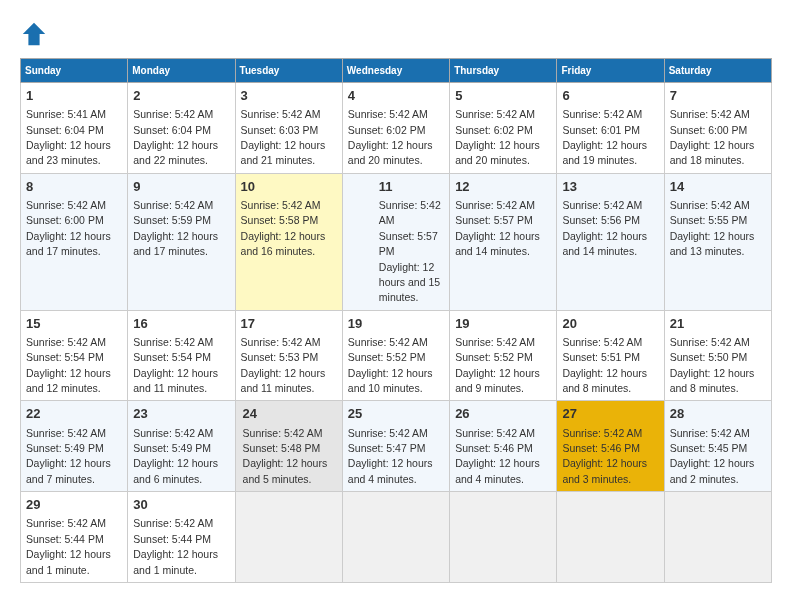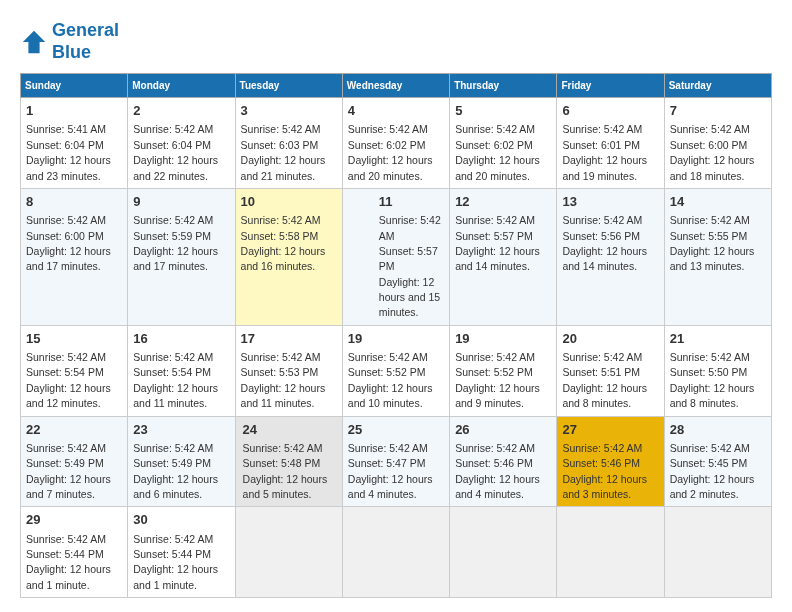--- a/index.html
+++ b/index.html
@@ -95,23 +95,20 @@
     }
   </style>
 </head>
 <body>
 
 <div class="header">
   <div class="logo">
     <svg class="logo-icon" viewBox="0 0 40 40">
       <polygon points="20,4 36,20 28,20 28,36 12,36 12,20 4,20" fill="#1a6faf"></polygon>
     </svg>
-    <div class="logo-text">
-      <span>General</span><br><span style="color:#1a6faf;">Blue</span>
-    </div>
   </div>
   <div class="title-block">
     <h1></h1>
     <h2></h2>
   </div>
 </div>
 
 <table class="calendar">
   <thead>
     <tr id="weekday-header">

